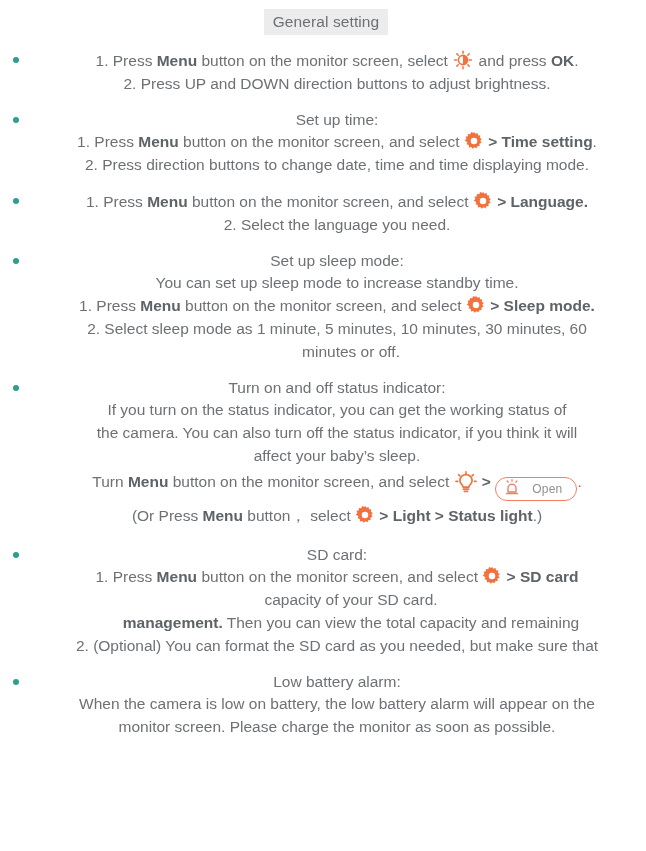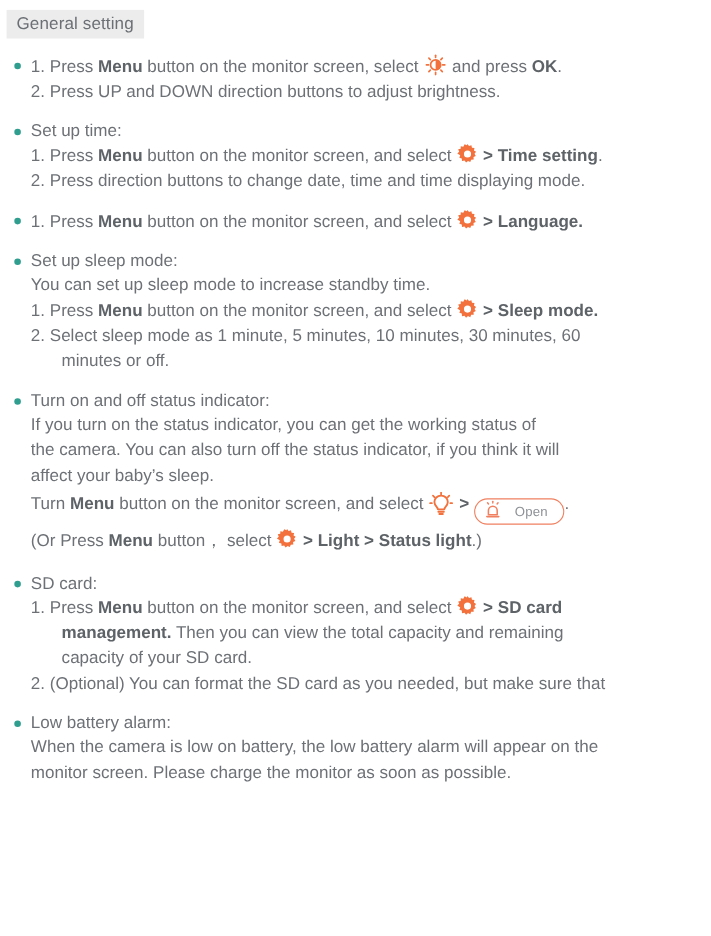--- a/index.html
+++ b/index.html
@@ -14,20 +14,21 @@
     color: #6d7176;
     overflow: hidden;
     position: relative;
   }
   .page {
     width: 646px;
     height: 851px;
     position: relative;
     box-sizing: border-box;
     padding: 0;
+    text-align: center;
   }
   .section-header {
     display: inline-block;
     background: #ececec;
     color: #6c7075;
     font-size: 15.5px;
     line-height: 1.25;
     padding: 3px 9px 4px 9px;
     margin: 9px 0 0 6px;
     letter-spacing: 0.1px;
@@ -173,20 +174,21 @@
             </svg></span><span class="gt"> &gt; </span><b>Time setting</b><span>.</span></div>
       <div class="line indent-num">2. Press direction buttons to change date, time and time displaying mode.</div>
     </li>
 
     <li class="topic">
       <span class="bullet"></span>
       <div class="line indent-num"><span>1. Press </span><b>Menu</b><span> button on the monitor screen, and select </span><span class="icon gear-icon"><svg viewBox="0 0 20 20" width="20" height="20">
               <path fill="#f2713c" d="M10 0.8l1.35 1.9 2.2-0.75 0.5 2.3 2.3 0.2-0.5 2.28 1.95 1.27-1.45 1.8 1.2 1.99-2.1 0.97 0.2 2.31-2.33 0.12-0.82 2.18-2.05-1.1-1.75 1.54-1.4-1.86-2.28 0.44-0.22-2.32-2.22-0.72 0.8-2.19L0.7 9.5l1.73-1.57-0.9-2.14 2.28-0.5 0.06-2.33 2.3 0.36L7.4 1.05 9.4 2.1z"></path>
               <circle cx="10" cy="10" r="3.25" fill="#ffffff"></circle>
             </svg></span><span class="gt"> &gt; </span><b>Language.</b></div>
+      <div class="line indent-num">2. Select the language you need.</div>
     </li>
 
     <li class="topic">
       <span class="bullet"></span>
       <div class="topic-title">Set up sleep mode:</div>
       <div class="line plain">You can set up sleep mode to increase standby time.</div>
       <div class="line indent-num"><span>1. Press </span><b>Menu</b><span> button on the monitor screen, and select </span><span class="icon gear-icon"><svg viewBox="0 0 20 20" width="20" height="20">
               <path fill="#f2713c" d="M10 0.8l1.35 1.9 2.2-0.75 0.5 2.3 2.3 0.2-0.5 2.28 1.95 1.27-1.45 1.8 1.2 1.99-2.1 0.97 0.2 2.31-2.33 0.12-0.82 2.18-2.05-1.1-1.75 1.54-1.4-1.86-2.28 0.44-0.22-2.32-2.22-0.72 0.8-2.19L0.7 9.5l1.73-1.57-0.9-2.14 2.28-0.5 0.06-2.33 2.3 0.36L7.4 1.05 9.4 2.1z"></path>
               <circle cx="10" cy="10" r="3.25" fill="#ffffff"></circle>
             </svg></span><span class="gt"> &gt; </span><b>Sleep mode.</b></div>
@@ -226,22 +228,22 @@
             </svg></span><span class="gt"> &gt; </span><b>Light</b><span class="gt"> &gt; </span><b>Status light</b><span>.)</span></div>
     </li>
 
     <li class="topic">
       <span class="bullet"></span>
       <div class="topic-title">SD card:</div>
       <div class="line indent-num"><span>1. Press </span><b>Menu</b><span> button on the monitor screen, and select </span><span class="icon gear-icon"><svg viewBox="0 0 20 20" width="20" height="20">
               <path fill="#f2713c" d="M10 0.8l1.35 1.9 2.2-0.75 0.5 2.3 2.3 0.2-0.5 2.28 1.95 1.27-1.45 1.8 1.2 1.99-2.1 0.97 0.2 2.31-2.33 0.12-0.82 2.18-2.05-1.1-1.75 1.54-1.4-1.86-2.28 0.44-0.22-2.32-2.22-0.72 0.8-2.19L0.7 9.5l1.73-1.57-0.9-2.14 2.28-0.5 0.06-2.33 2.3 0.36L7.4 1.05 9.4 2.1z"></path>
               <circle cx="10" cy="10" r="3.25" fill="#ffffff"></circle>
             </svg></span><span class="gt"> &gt; </span><b>SD card</b></div>
+      <div class="line indent-cont">capacity of your SD card.</div>
       <div class="line indent-cont"><b>management.</b><span> Then you can view the total capacity and remaining</span></div>
-      <div class="line indent-cont">capacity of your SD card.</div>
       <div class="line indent-num">2. (Optional) You can format the SD card as you needed, but make sure that</div>
     </li>
 
     <li class="topic">
       <span class="bullet"></span>
       <div class="topic-title">Low battery alarm:</div>
       <div class="line plain">When the camera is low on battery, the low battery alarm will appear on the</div>
       <div class="line plain">monitor screen. Please charge the monitor as soon as possible.</div>
     </li>
 

